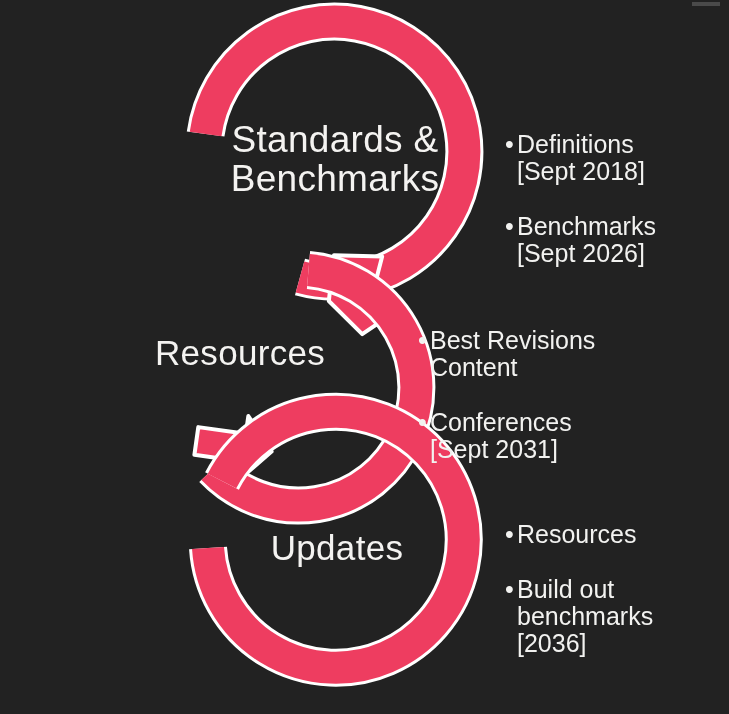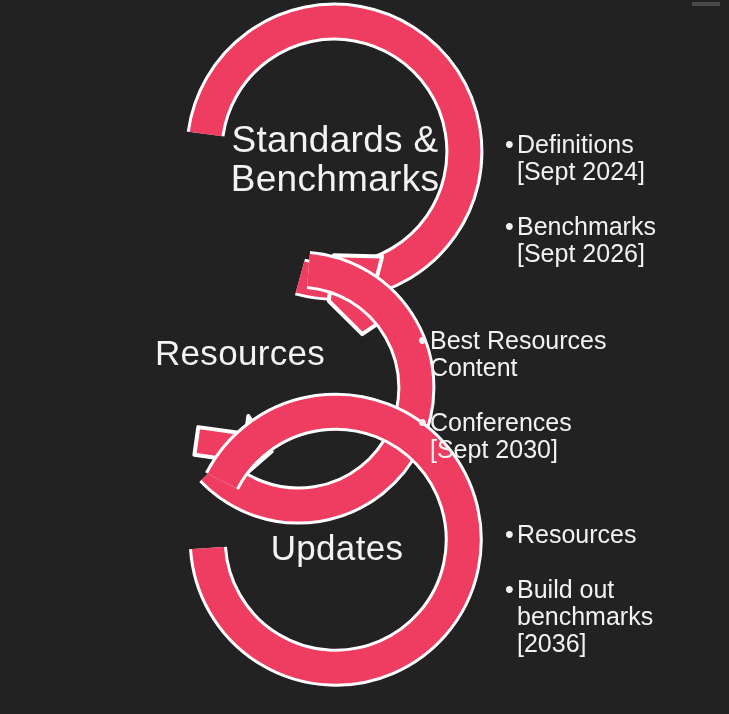--- a/index.html
+++ b/index.html
@@ -107,39 +107,39 @@
                A 128 128 0 1 1 208.0 548.0" fill="none" stroke="#EE3D60" stroke-width="32" stroke-linecap="butt"></path>
 
       <text class="ring-label" x="337" y="560" text-anchor="middle" font-size="35">Updates</text>
     </g>
   </svg>
 
   <div class="bullet-block" style="left:505px; top:104px; width:215px;">
     <div class="bullet-item">
       <span class="bullet-dot">•</span>
       <span class="bullet-text">Definitions
-[Sept 2024]</span>
+[Sept 2018]</span>
     </div>
     <div class="bullet-item">
       <span class="bullet-dot">•</span>
       <span class="bullet-text">Benchmarks
 [Sept 2026]</span>
     </div>
   </div>
 
   <div class="bullet-block" style="left:418px; top:300px; width:220px;">
     <div class="bullet-item">
       <span class="bullet-dot">•</span>
-      <span class="bullet-text">Best Resources
+      <span class="bullet-text">Best Revisions
 Content</span>
     </div>
     <div class="bullet-item">
       <span class="bullet-dot">•</span>
       <span class="bullet-text">Conferences
-[Sept 2030]</span>
+[Sept 2031]</span>
     </div>
   </div>
 
   <div class="bullet-block" style="left:505px; top:494px; width:215px;">
     <div class="bullet-item">
       <span class="bullet-dot">•</span>
       <span class="bullet-text">Resources</span>
     </div>
     <div class="bullet-item">
       <span class="bullet-dot">•</span>

